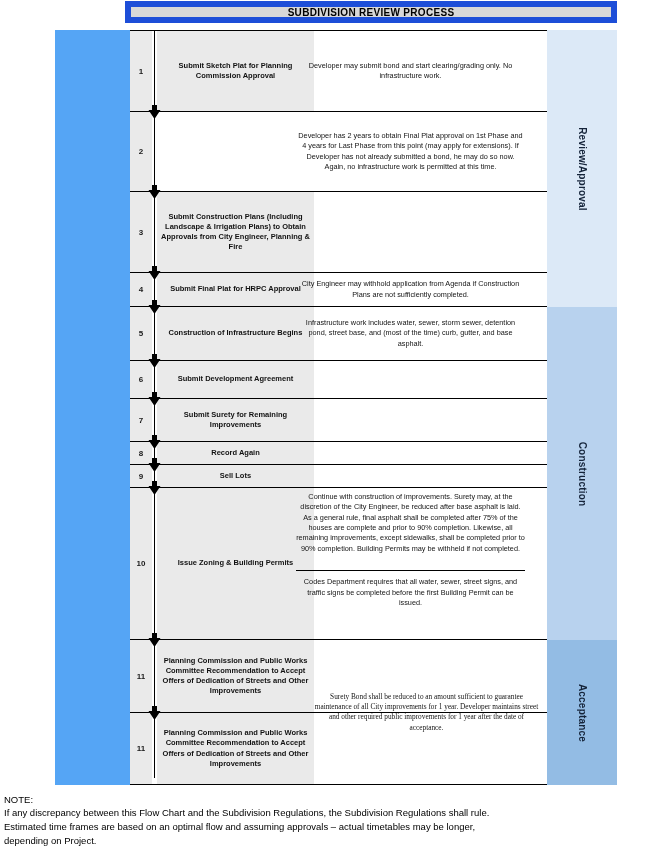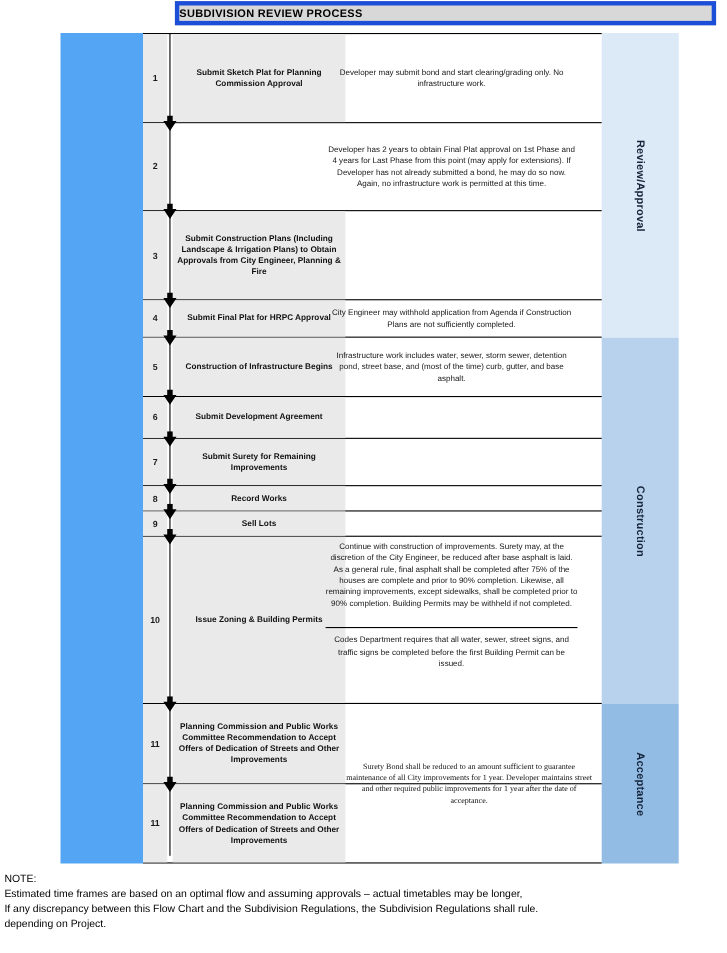--- a/index.html
+++ b/index.html
@@ -17,25 +17,25 @@
   }
 
   
   #header-bar {
     position: absolute;
     left: 125px;
     top: 1px;
     width: 492px;
     height: 22px;
     background: #d8d8d8;
-    border: 4px solid #1d4ed8;
+    border: 6px solid #1d4ed8;
     box-sizing: border-box;
     display: flex;
     align-items: center;
-    margin-left: 34px;
+    justify-content: center;
   }
   #header-bar .title {
     font-size: 10px;
     font-weight: bold;
     letter-spacing: 0.3px;
     color: #000000;
   }
 
   
   #left-band {
@@ -291,21 +291,21 @@
       <span class="label-text">Submit Surety for Remaining Improvements</span>
     </div>
     <div class="desc-cell">
       <span class="desc-text"></span>
     </div>
   </div>
 
   <div class="row" style="top:412px; height:23px;">
     <div class="num-cell">8</div>
     <div class="label-cell">
-      <span class="label-text">Record Works</span>
+      <span class="label-text">Record Again</span>
     </div>
     <div class="desc-cell">
       <span class="desc-text"></span>
     </div>
   </div>
 
   <div class="row" style="top:435px; height:23px;">
     <div class="num-cell">9</div>
     <div class="label-cell">
       <span class="label-text">Sell Lots</span>
@@ -399,16 +399,16 @@
     </svg>
 </div>
 <div class="arrow" style="top:706px;">
   <svg width="15" height="15" viewBox="0 0 15 15">
       <polygon points="7.5,14 1.5,5 5,5 5,0 10,0 10,5 13.5,5" fill="#000000"></polygon>
     </svg>
 </div>
 
 <div id="note">
   <div class="note-head">NOTE:</div>
+  <div class="note-line">If any discrepancy between this Flow Chart and the Subdivision Regulations, the Subdivision Regulations shall rule.</div>
   <div class="note-line">Estimated time frames are based on an optimal flow and assuming approvals – actual timetables may be longer,</div>
-  <div class="note-line">If any discrepancy between this Flow Chart and the Subdivision Regulations, the Subdivision Regulations shall rule.</div>
   <div class="note-line">depending on Project.</div>
 </div>
 
 </body></html>

